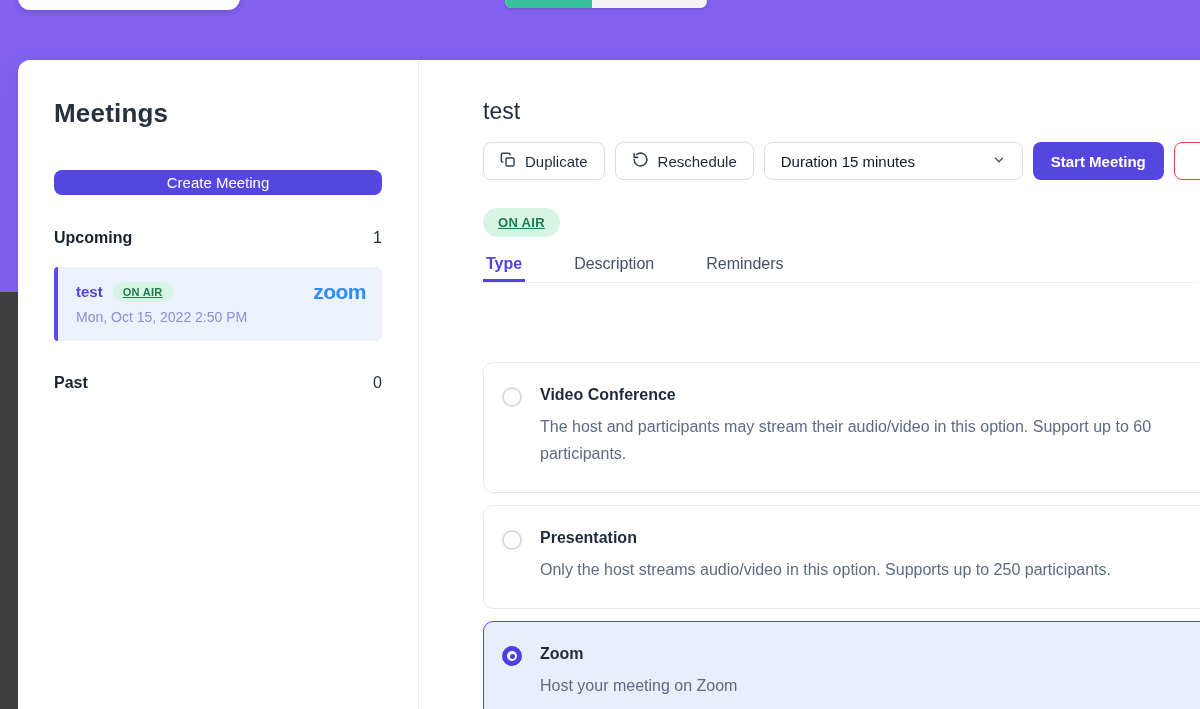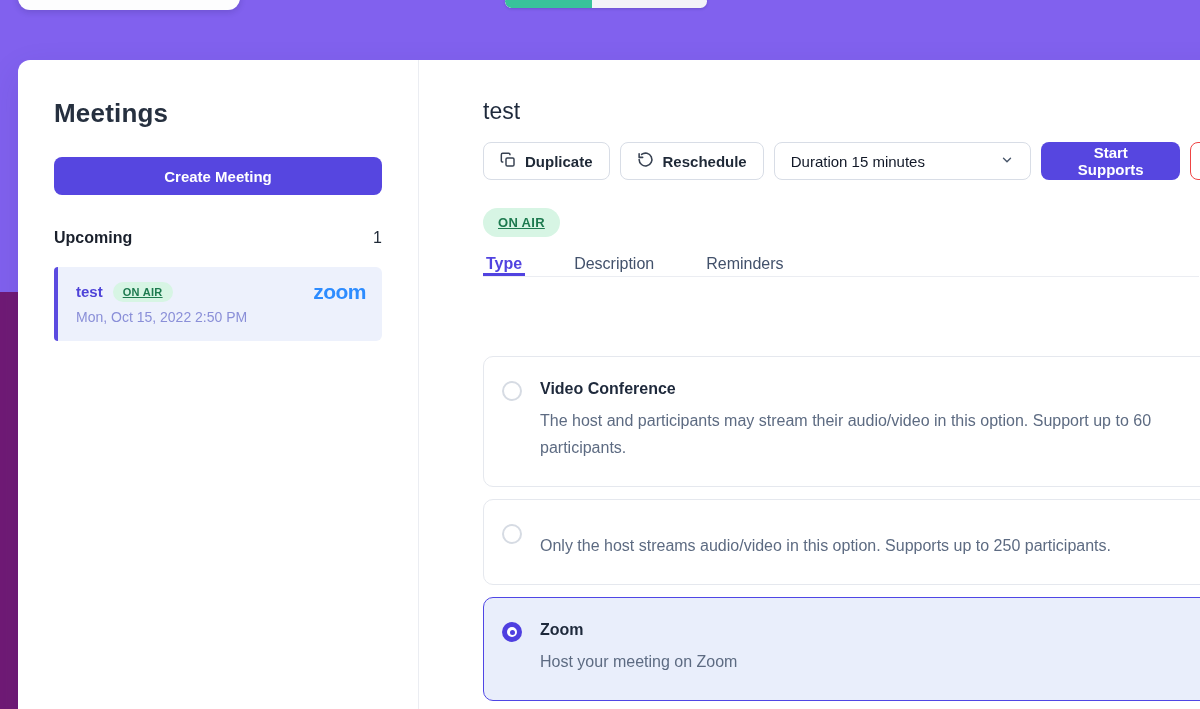--- a/index.html
+++ b/index.html
@@ -6,55 +6,55 @@
     --banner:#8161ee; --primary:#5646e0; --primary-deep:#4f3fe0;
     --badge-green-bg:#d7f5e4; --badge-green-text:#1d7a4f;
     --zoom-blue:#2d8cff; --progress-green:#38c29b; --danger:#ef4444;
     --ink:#1e293b; --muted:#5d6b82; --faint:#98a1b2;
     --border:#d8dde6; --card-border:#e5e8ee; --selected-bg:#e9eefb;
     --item-bg:#edf1fc; --item-accent:#5b4be0; --item-date:#8a8fd8; --item-name:#4e43d8;
   }
   *{box-sizing:border-box;margin:0;padding:0;}
   html,body{margin:0;padding:0;}
   body{font-family:"Liberation Sans",sans-serif;}
-  #app{position:relative;width:1200px;height:709px;overflow:hidden;background:#701a75;}
+  #app{position:relative;width:1200px;height:709px;overflow:hidden;background:#404040;}
   .banner{position:absolute;top:0;left:0;width:100%;height:292px;background:var(--banner);}
   .clipped-card{position:absolute;left:18px;top:-28px;width:222px;height:38px;background:#fdfdfe;border-radius:12px;box-shadow:0 2px 6px rgba(30,20,80,.18);}
   .progress{position:absolute;left:505px;top:-5px;width:202px;height:13px;border-radius:7px;background:#f3f3f8;overflow:hidden;box-shadow:0 1px 3px rgba(30,20,80,.2);}
   .progress-fill{height:100%;width:var(--progress-pct,43%);background:var(--progress-green);border-radius:7px 0 0 7px;}
   .panel{position:absolute;left:18px;top:60px;width:1262px;height:760px;background:#fff;border-radius:12px 12px 0 0;box-shadow:0 12px 34px rgba(43,36,104,.10);display:flex;}
   
   .sidebar{width:401px;flex:0 0 401px;border-right:1px solid #ebedf2;padding:38px 36px 0 36px;}
   .sb-title{font-size:26px;font-weight:700;color:#26303f;letter-spacing:.2px;}
-  .create-btn{display:block;width:100%;margin-top:28px;height:38px;border:none;border-radius:8px;background:var(--primary);color:#fff;font-family:inherit;font-size:15px;font-weight:700;cursor:pointer;}
+  .create-btn{display:block;width:100%;margin-top:41px;height:25px;border:none;border-radius:8px;background:var(--primary);color:#fff;font-family:inherit;font-size:15px;font-weight:400;cursor:pointer;}
   .sb-row{display:flex;justify-content:space-between;align-items:center;margin-top:34px;}
   .sb-row.past{margin-top:33px;}
   .sb-row .lbl{font-size:16px;font-weight:700;color:#1a202c;}
   .sb-row .cnt{font-size:16px;color:#1f2937;}
   .meeting-item{margin-top:20px;background:var(--item-bg);border-left:4px solid var(--item-accent);border-radius:4px 6px 6px 4px;padding:14px 16px 16px 18px;cursor:pointer;}
   .mi-top{display:flex;align-items:center;gap:10px;}
   .mi-name{color:var(--item-name);font-weight:700;font-size:15px;}
   .pill{display:inline-block;background:var(--badge-green-bg);color:var(--badge-green-text);font-weight:700;border-radius:999px;text-decoration:underline;}
   .pill.small{font-size:11px;padding:4px 10px;letter-spacing:.3px;}
   .pill.big{font-size:13px;padding:7px 15px;letter-spacing:.3px;}
   .mi-zoom{margin-left:auto;color:var(--zoom-blue);font-weight:700;font-size:21px;letter-spacing:-.5px;line-height:1;}
   .mi-date{margin-top:7px;color:var(--item-date);font-size:14px;}
   
   .main{flex:1;padding:38px 0 0 64px;}
   .m-title{font-size:23px;font-weight:500;color:var(--ink);}
   .actions{display:flex;align-items:center;gap:10px;margin-top:17px;}
-  .btn{display:inline-flex;align-items:center;gap:9px;height:38px;padding:0 16px;background:#fff;border:1px solid var(--border);border-radius:8px;font-family:inherit;font-size:15px;font-weight:700;color:#1f2937;cursor:pointer;}
+  .btn{display:inline-flex;align-items:center;gap:9px;height:38px;padding:0 16px;background:#fff;border:1px solid var(--border);border-radius:8px;font-family:inherit;font-size:15px;font-weight:400;color:#1f2937;cursor:pointer;}
   .btn svg{flex:0 0 auto;}
   .select{width:259px;justify-content:space-between;font-weight:400;color:#111827;}
   .btn.primary{background:var(--primary);border:none;color:#fff;font-weight:700;padding:0 18px;}
   .btn.danger{border:1px solid var(--danger);width:90px;}
   .status{display:flex;align-items:center;gap:12px;margin-top:28px;}
   .status-text{color:var(--faint);font-size:16px;}
   .tabs{display:flex;gap:46px;margin-top:18px;border-bottom:1px solid #ebedf2;width:716px;}
-  .tab{font-size:16px;font-weight:500;color:#42516b;padding:0 3px 0 3px;cursor:pointer;border-bottom:3px solid transparent;}
+  .tab{font-size:16px;font-weight:500;color:#42516b;padding:0 3px 6px 3px;cursor:pointer;border-bottom:3px solid transparent;}
   .tab.active{color:#5143e0;font-weight:700;border-bottom-color:#5143e0;}
   .options{margin-top:79px;width:780px;}
   .option-card{display:flex;gap:18px;border:1px solid var(--card-border);border-radius:10px;padding:23px 24px 25px 18px;margin-bottom:12px;background:#fff;cursor:pointer;}
   .option-card.selected{background:var(--selected-bg);border-color:#4f46e5;}
   .radio{margin-top:1px;width:20px;height:20px;flex:0 0 20px;border-radius:50%;border:2px solid #d6dbe3;background:#fff;}
   .radio.checked{border:none;background:var(--primary-deep);display:flex;align-items:center;justify-content:center;}
   .radio.checked .ring{width:10px;height:10px;border-radius:50%;background:#fff;display:flex;align-items:center;justify-content:center;}
   .radio.checked .dot{width:5px;height:5px;border-radius:50%;background:var(--primary-deep);}
   .opt-title{font-size:16px;font-weight:700;color:var(--ink);}
   .opt-desc{margin-top:9px;font-size:16px;color:var(--muted);line-height:27px;max-width:668px;}
@@ -82,20 +82,24 @@
 
       <div class="meeting-item">
         <div class="mi-top">
           <span class="mi-name">test</span>
           <span class="pill small">ON AIR</span>
           <span class="mi-zoom">zoom</span>
         </div>
         <div class="mi-date">Mon, Oct 15, 2022 2:50 PM</div>
       </div>
 
+      <div class="sb-row past">
+        <span class="lbl">Past</span>
+        <span class="cnt">0</span>
+      </div>
     </aside>
 
     <main class="main">
       <h2 class="m-title">test</h2>
 
       <div class="actions">
         <button class="btn">
           <span>
             <svg width="16" height="16" viewBox="0 0 24 24" fill="none" stroke="#374151" stroke-width="2.2" stroke-linejoin="round">
                 <rect x="9" y="9" width="12" height="12" rx="2"></rect>
@@ -117,21 +121,21 @@
 
         <button class="btn select">
           <span>Duration 15 minutes</span>
           <span>
             <svg width="14" height="14" viewBox="0 0 24 24" fill="none" stroke="#475569" stroke-width="2.4" stroke-linecap="round" stroke-linejoin="round">
                 <path d="M6 9l6 6 6-6"></path>
               </svg>
           </span>
         </button>
 
-        <button class="btn primary">Start Supports</button>
+        <button class="btn primary">Start Meeting</button>
         <button class="btn danger"></button>
       </div>
 
       <div class="status">
         <span class="pill big">ON AIR</span>
       </div>
 
       <div class="tabs">
         <div class="tab active">Type</div>
         <div class="tab">Description</div>
@@ -144,20 +148,21 @@
           <span class="radio"></span>
           <div>
             <div class="opt-title">Video Conference</div>
             <div class="opt-desc">The host and participants may stream their audio/video in this option. Support up to 60 participants.</div>
           </div>
         </div>
 
         <div class="option-card">
           <span class="radio"></span>
           <div>
+            <div class="opt-title">Presentation</div>
             <div class="opt-desc">Only the host streams audio/video in this option. Supports up to 250 participants.</div>
           </div>
         </div>
 
         <div class="option-card selected">
           <span class="radio checked">
               <span class="ring">
                 <span class="dot"></span>
               </span>
             </span>

